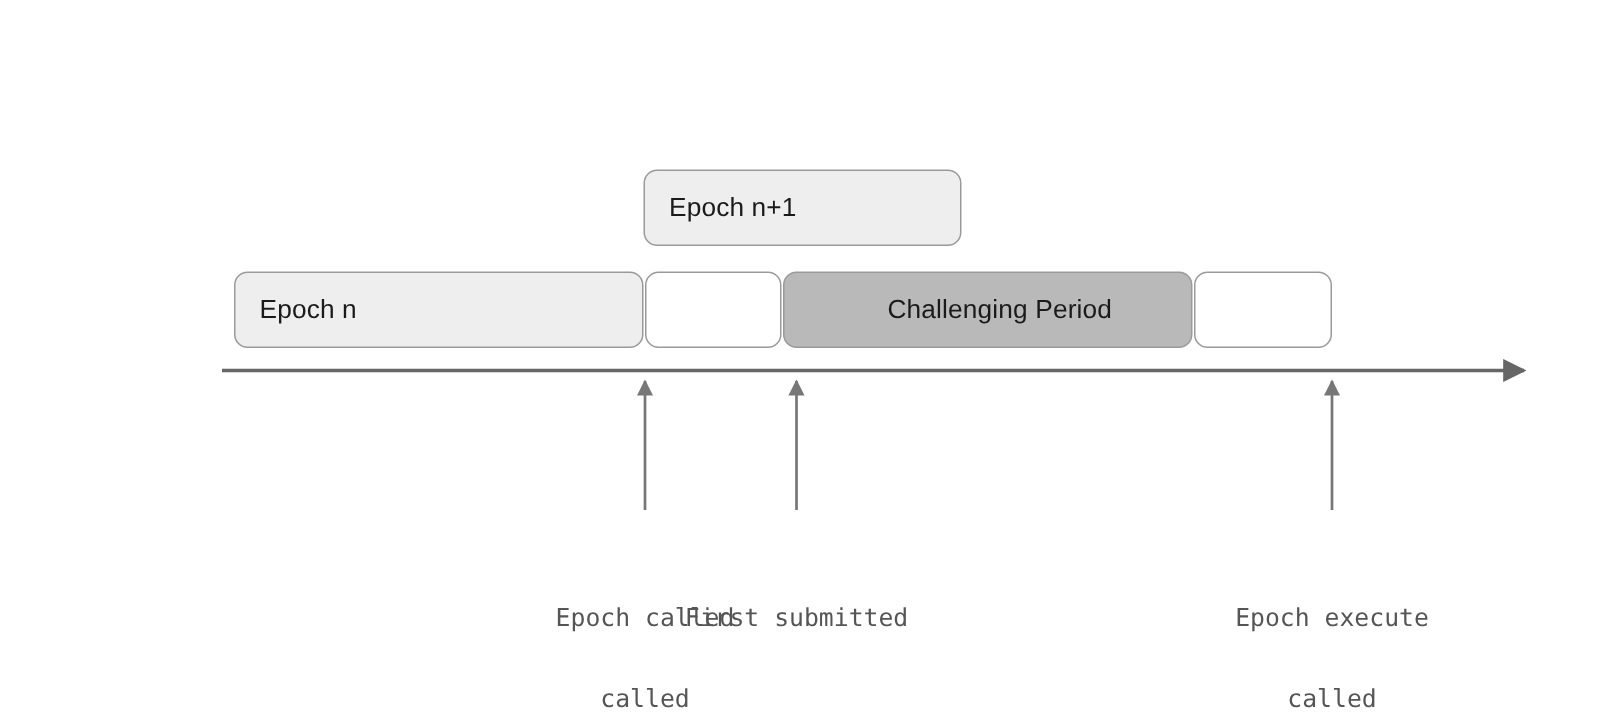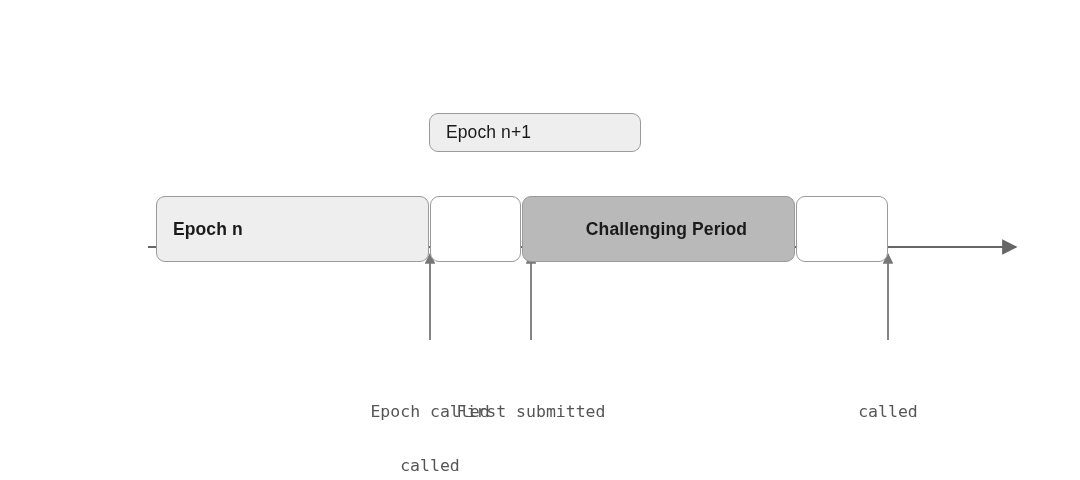--- a/index.html
+++ b/index.html
@@ -47,27 +47,26 @@
     padding-left: 16px;
     white-space: nowrap;
   }
   .block.fill-light { background: #eeeeee; }
   .block.fill-dark  { background: #b9b9b9; }
   .block.fill-white { background: #ffffff; }
 
   
   .row-upper {
     top: 113px;
-    height: 39px;
+    height: 51px;
   }
   
   .row-main {
-    top: 196px;
-    height: 66px;
-    font-weight: bold;
+    top: 181px;
+    height: 51px;
   }
 
   
   .tick-label {
     position: absolute;
     text-align: center;
     font-family: "DejaVu Sans Mono", "Liberation Mono", monospace;
     font-size: 16.5px;
     line-height: 27px;
     color: #555555;
@@ -124,16 +123,17 @@
   <div class="tick-label" style="left:330px; top:371px; width:200px;">
     <div>Epoch called</div>
     <div>called</div>
   </div>
 
   <div class="tick-label" style="left:426px; top:371px; width:210px;">
     <div>First submitted</div>
   </div>
 
   <div class="tick-label" style="left:783px; top:371px; width:210px;">
+    <div>Epoch execute</div>
     <div>called</div>
   </div>
 
 </div>
 
 </body></html>

